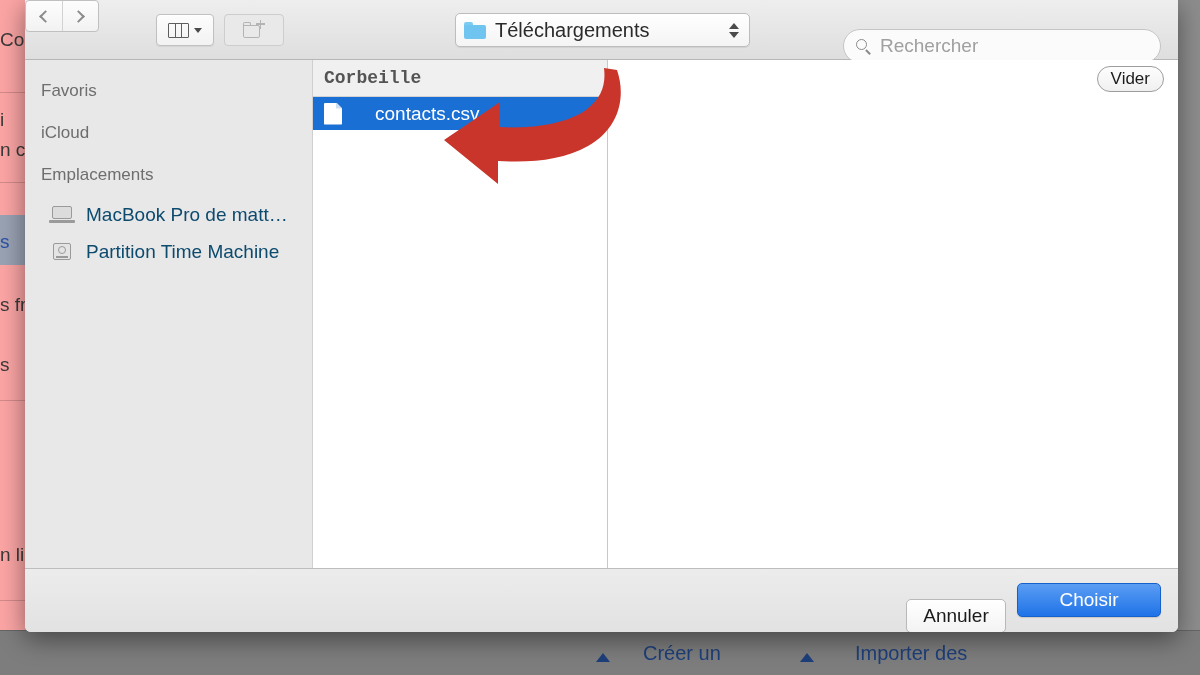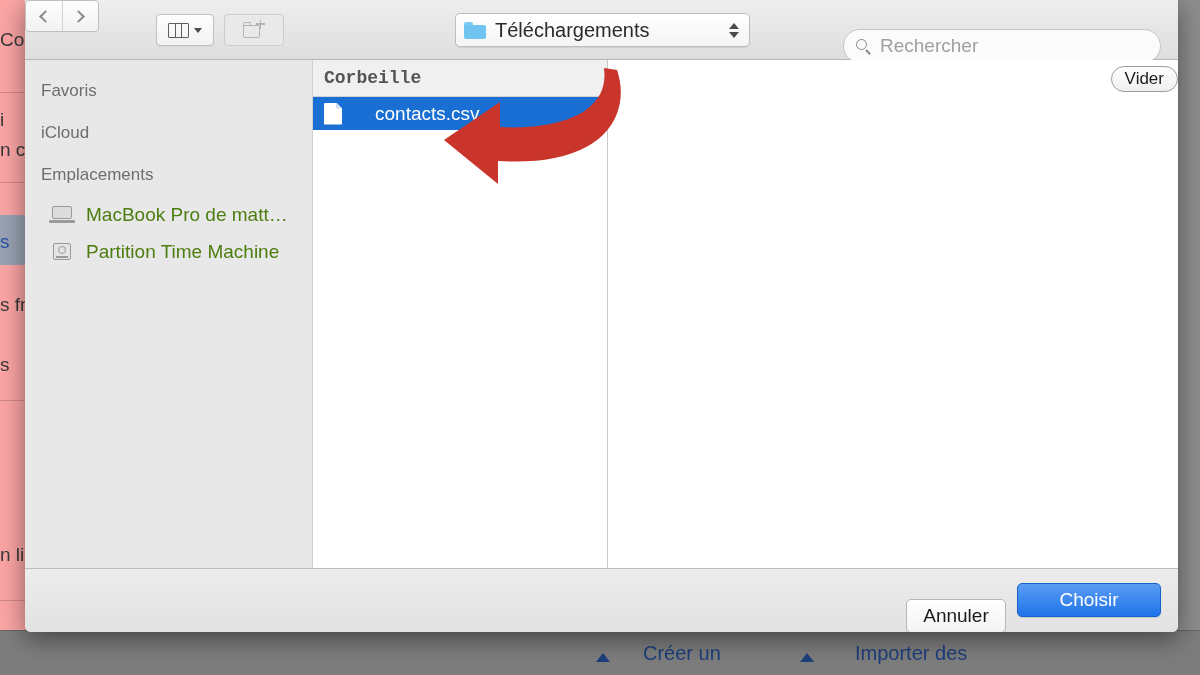--- a/index.html
+++ b/index.html
@@ -161,21 +161,21 @@
 
   .sidebar {
     width: 288px; flex: 0 0 288px;
     background: #e8e8e8;
     border-right: 1px solid #cfcfcf;
     padding-top: 10px;
     overflow: hidden;
   }
   .sb-head { font-size: 17px; color: #6e6e6e; padding: 11px 0 11px 16px; }
   .sb-item { display: flex; align-items: center; height: 37px; padding-left: 24px; gap: 11px; }
-  .sb-label { font-size: 19px; color: #4d7c0f; white-space: nowrap; }
+  .sb-label { font-size: 19px; color: #0c4a6e; white-space: nowrap; }
 
   .ic { flex: 0 0 26px; width: 26px; height: 20px; position: relative; }
   
   .ic-laptop .screen { position: absolute; left: 3px; top: 1px; width: 20px; height: 13px;
                        border: 1.8px solid #9a9a9a; border-radius: 2px; background: #dcdcdc; }
   .ic-laptop .base   { position: absolute; left: 0px; top: 15px; width: 26px; height: 3px;
                        background: #9a9a9a; border-radius: 1px; }
   
   .ic-drive .box { position: absolute; left: 4px; top: 1px; width: 18px; height: 17px;
                    border: 1.8px solid #9a9a9a; border-radius: 2px; background: #e4e4e4; }
@@ -226,21 +226,21 @@
   .doc-ico .fold { position: absolute; right: 0; top: 0; width: 6px; height: 6px;
                    background: #cddff2; clip-path: polygon(0 0, 100% 100%, 0 100%); }
 
   
   .preview {
     flex: 1; background: #ffffff;
     position: relative; overflow: hidden;
   }
   .pv-toprow {
     height: 37px; display: flex; align-items: center; justify-content: flex-end;
-    background: #ffffff;
+    padding-right: 14px; background: #ffffff;
   }
   .vider-btn {
     height: 26px; padding: 0 13px;
     background: linear-gradient(to bottom, #fdfdfd, #f0f0f0);
     border: 1px solid #9d9d9d; border-radius: 13px;
     font-size: 17px; color: #1b1b1b; line-height: 24px;
   }
 
   .pv-filename {
     position: absolute; left: 610px; right: 10px; top: 436px;

